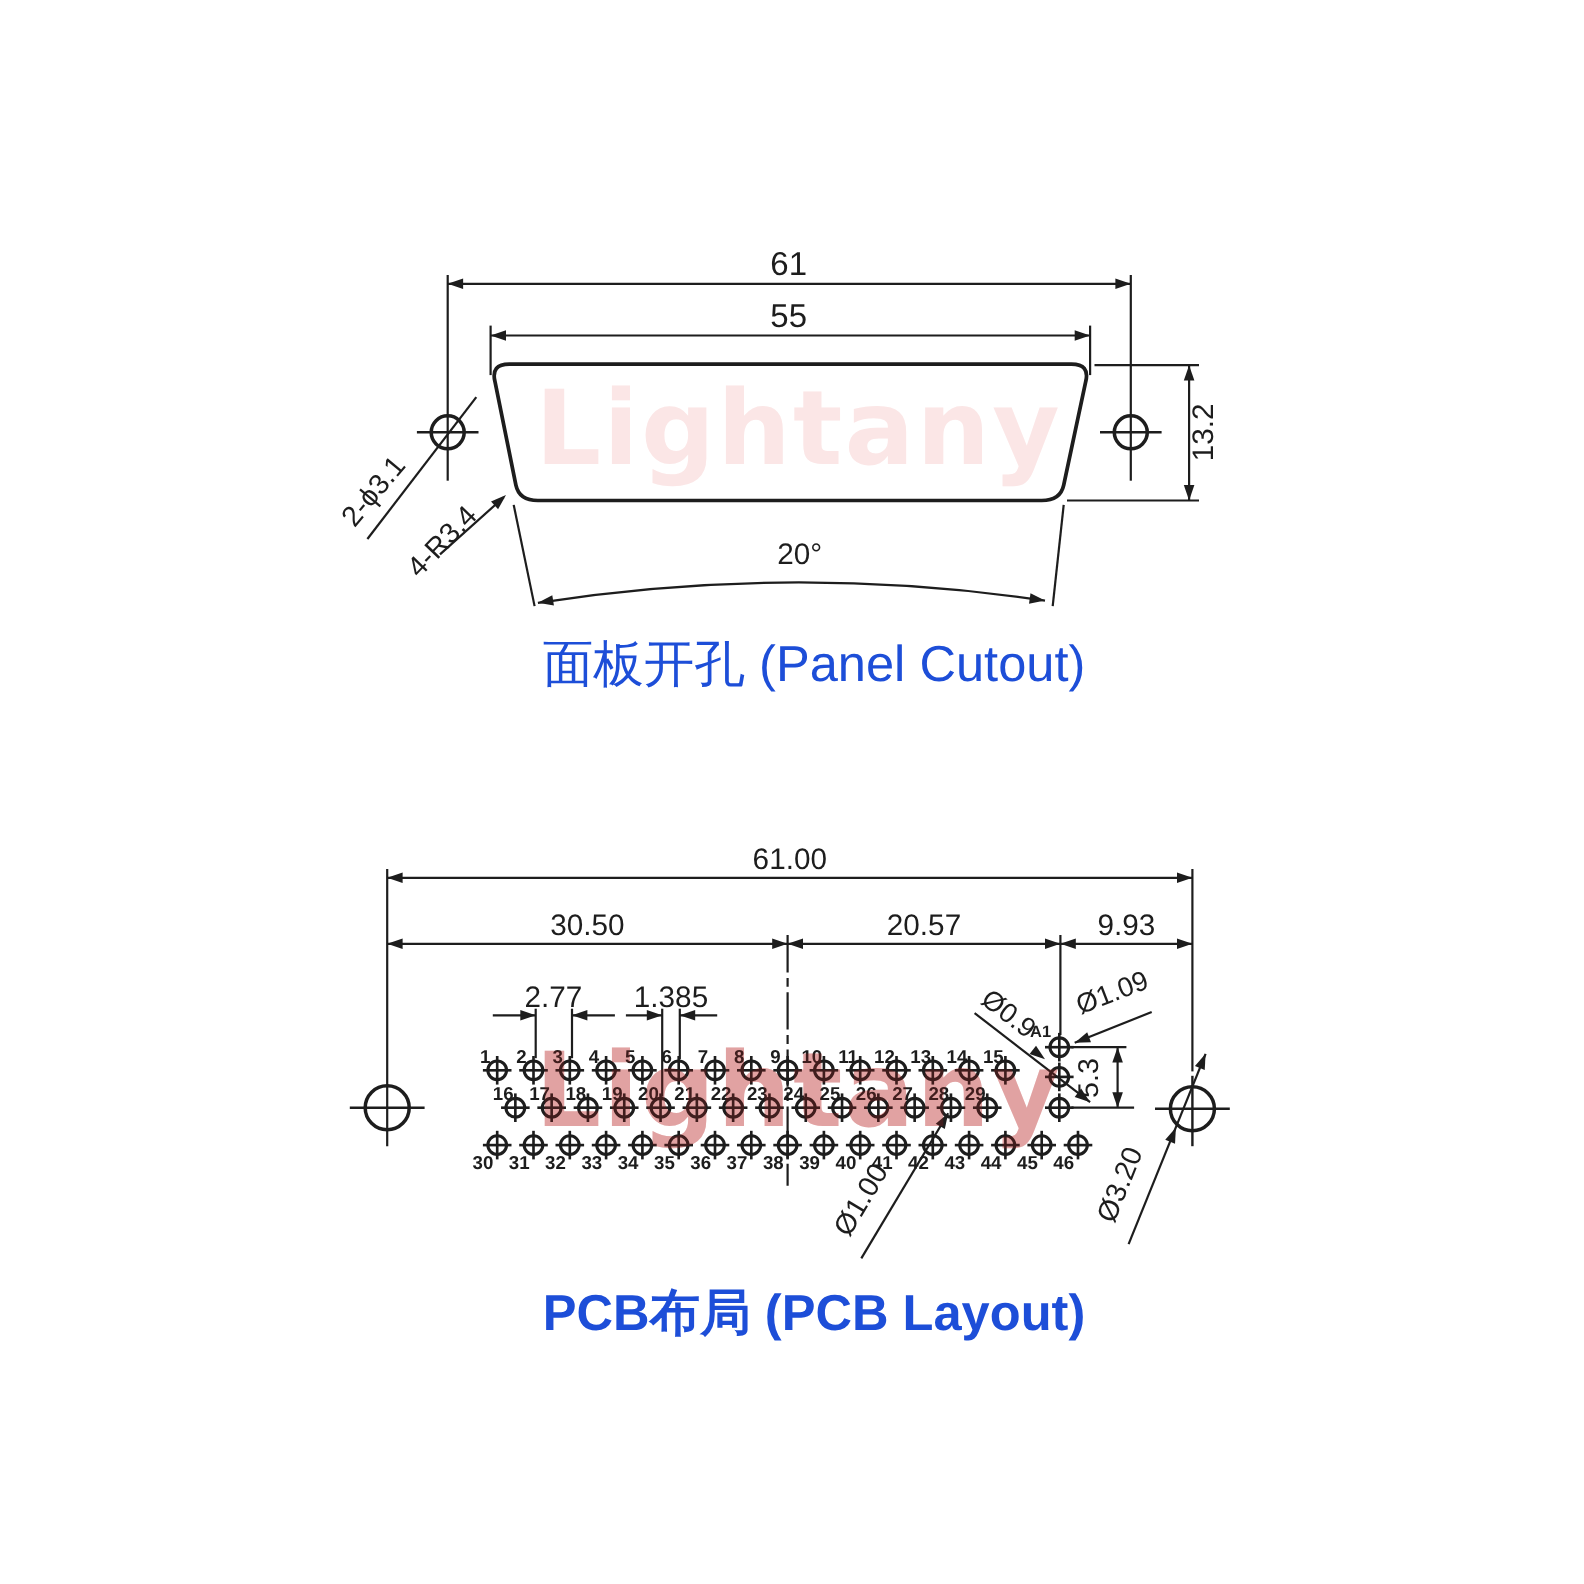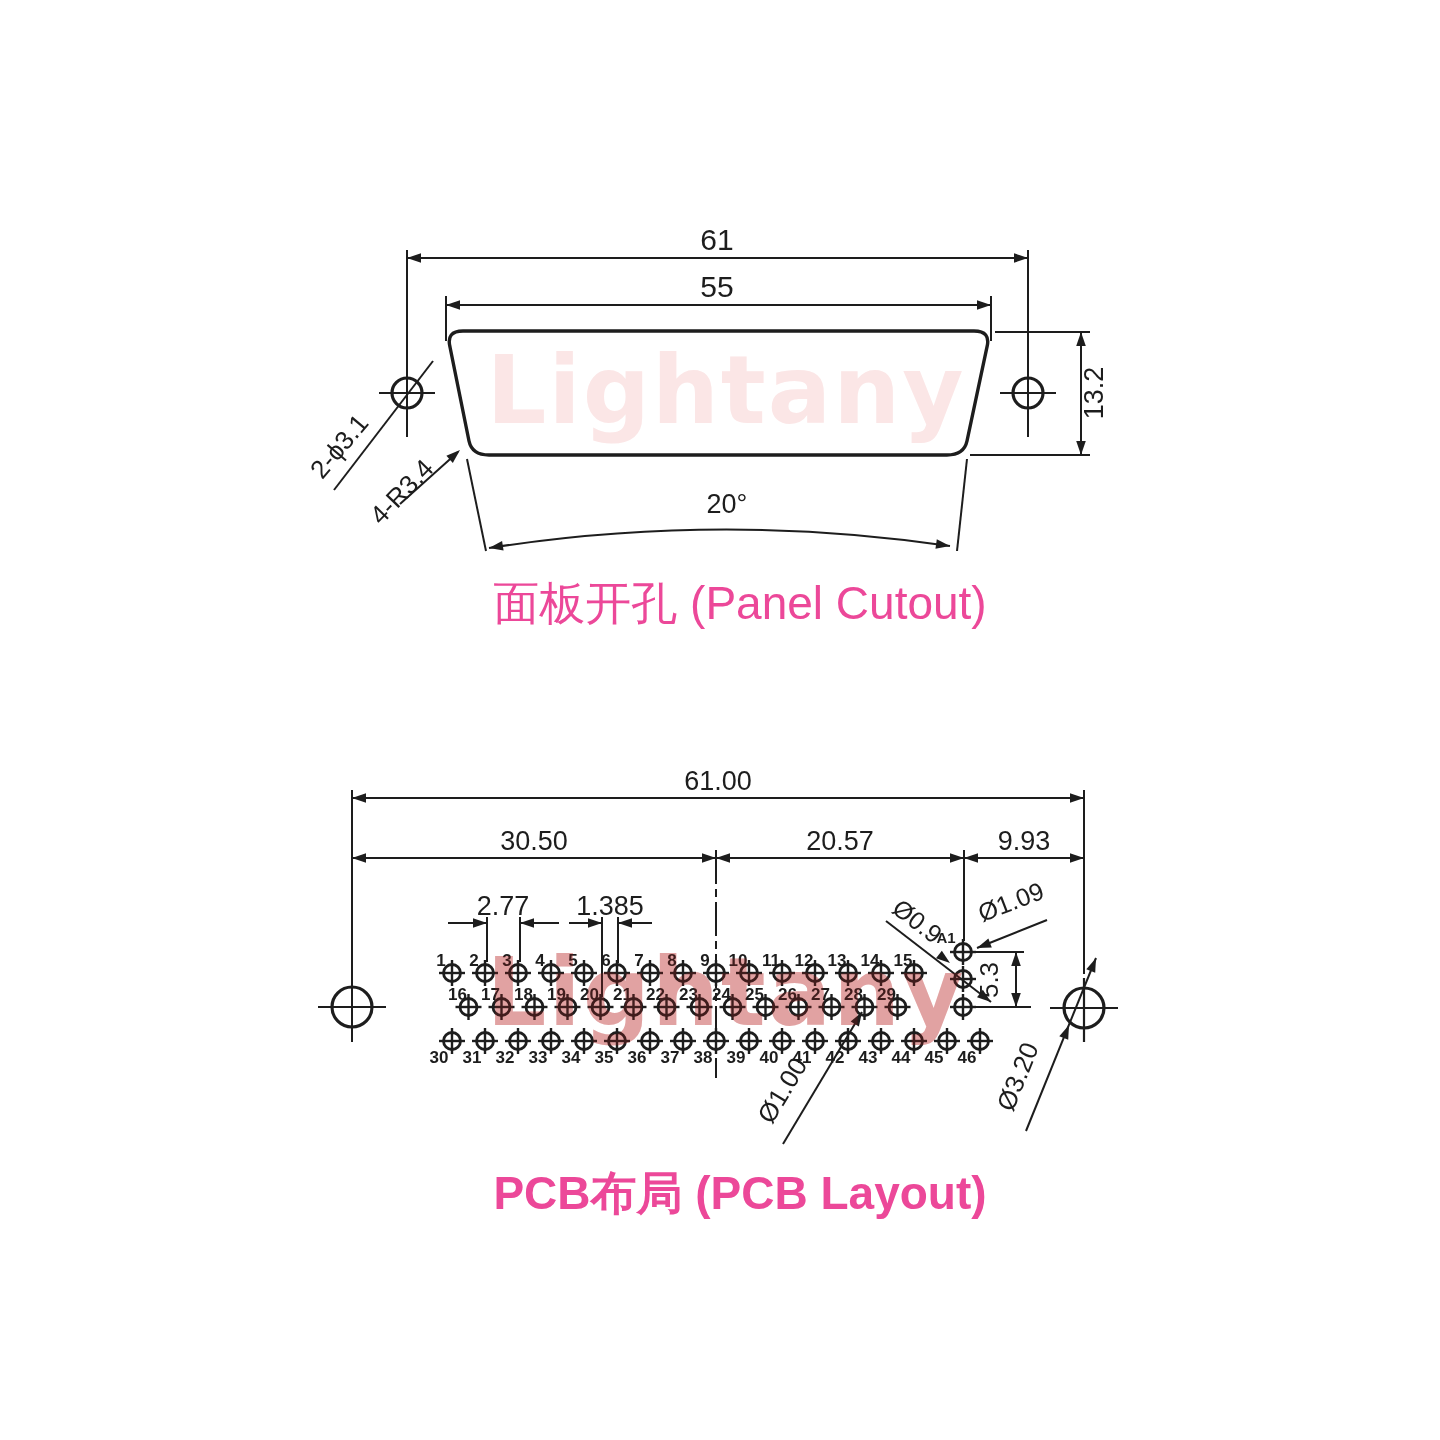--- a/index.html
+++ b/index.html
@@ -5,21 +5,21 @@
   html,body{margin:0;padding:0;background:#ffffff;}
   #stage{position:relative;width:1440px;height:1440px;background:#ffffff;overflow:hidden;
          font-family:"Liberation Sans","DejaVu Sans",sans-serif;}
   .wm{position:absolute;left:0;right:0;text-align:center;font-weight:bold;
       font-size:94px;letter-spacing:2px;transform:translateX(6px);
       font-family:"DejaVu Sans","Liberation Sans",sans-serif;pointer-events:none;}
   #wm-top{top:336px;}
   #wm-bottom{top:938px;}
   #wm-bottom-overlay{top:938px;z-index:3;}
   svg#drawing{position:absolute;left:0;top:0;z-index:2;}
-  .title{position:absolute;left:0;right:0;text-align:center;color:#ec4899;
+  .title{position:absolute;left:0;right:0;text-align:center;color:#1d4ed8;
          font-size:46px;font-weight:500;z-index:2;
          font-family:"Liberation Sans","DejaVu Sans",sans-serif;padding-left:40px;}
   #panel-title{top:573px;}
   #pcb-title{top:1163px;font-weight:bold;}
   svg text{font-family:"Liberation Sans","DejaVu Sans",sans-serif;}
 </style>
 </head>
 <body>
 
 <div id="stage">

